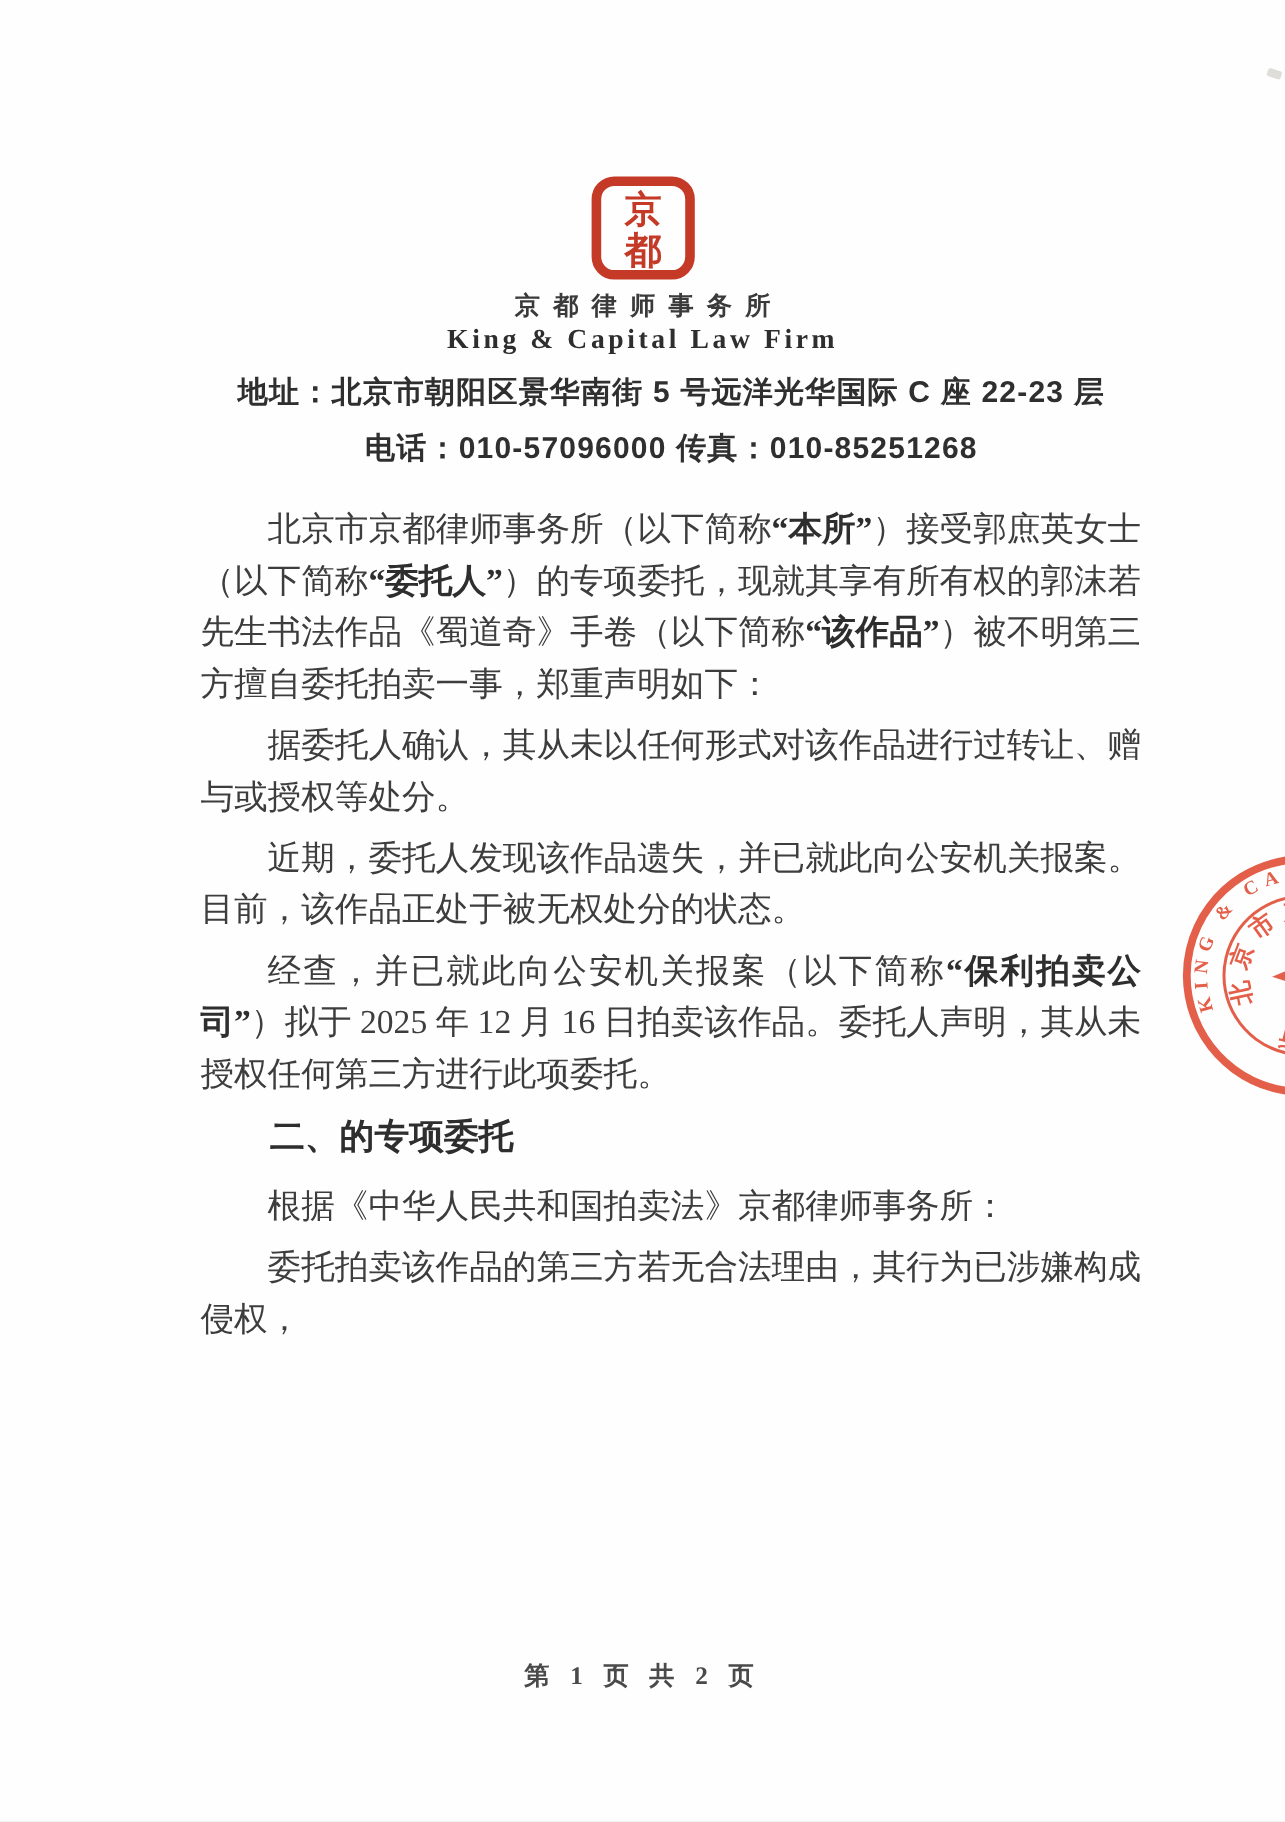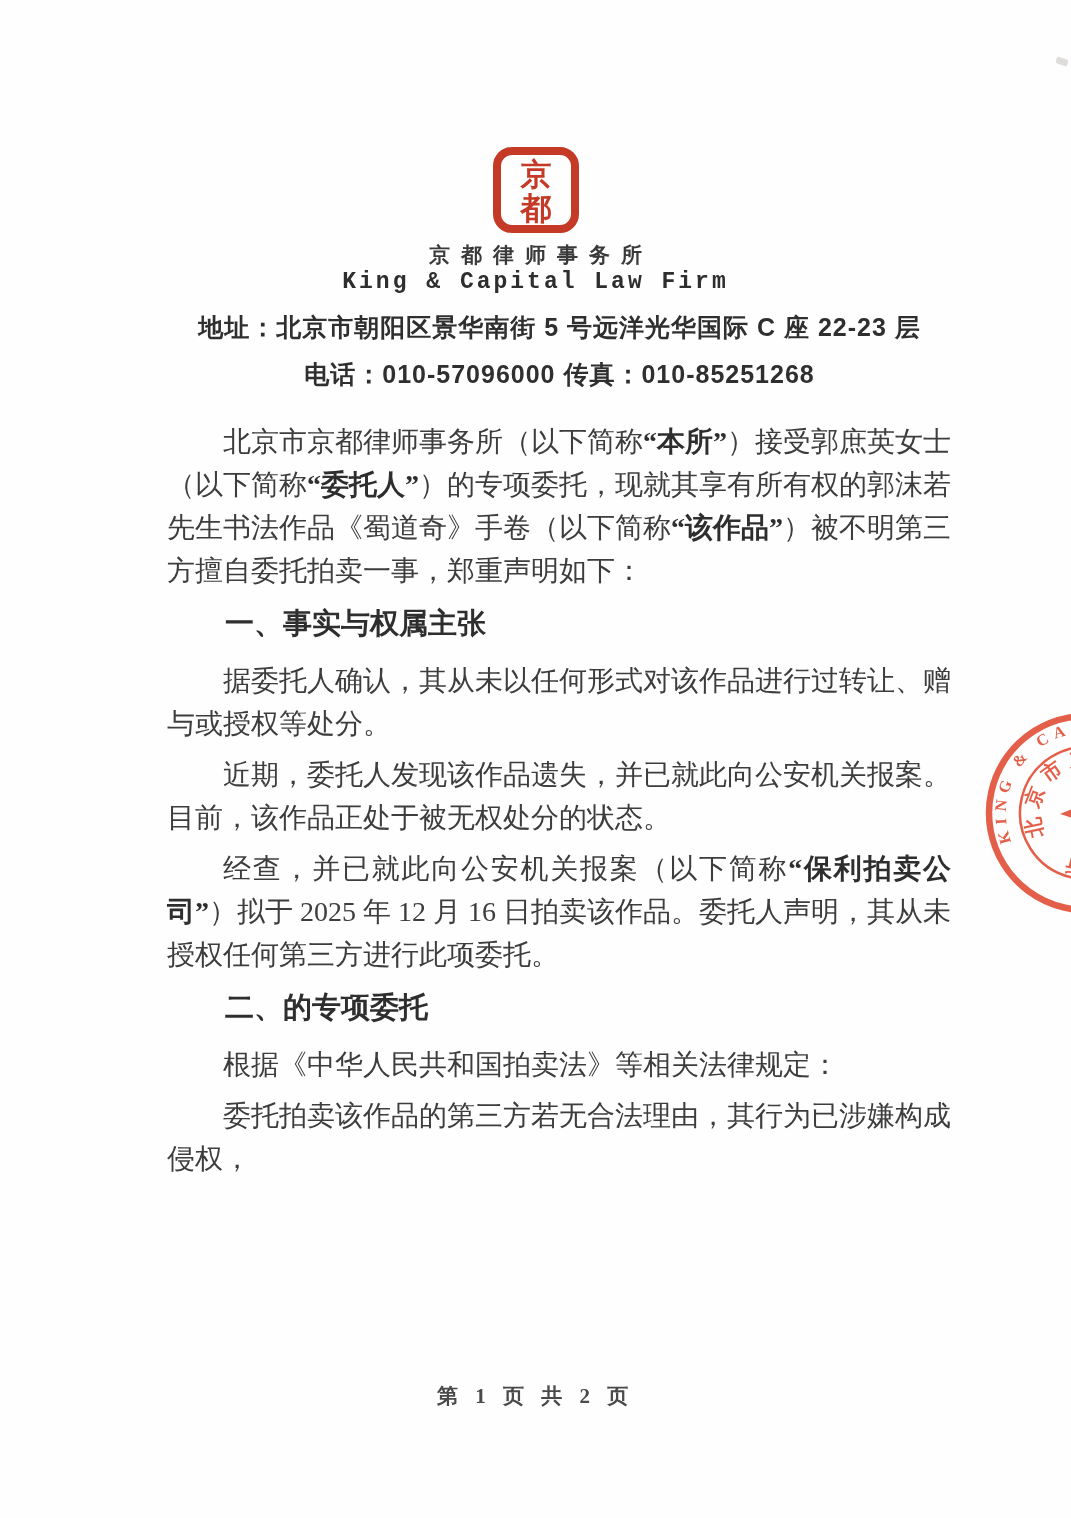--- a/index.html
+++ b/index.html
@@ -14,21 +14,21 @@
   }
   
   .letterhead{padding-top:146px;text-align:center;}
   .logo-seal{display:block;margin:0 auto 10px;}
   .firm-name-cn{
     font-size:21px;letter-spacing:11px;text-indent:11px;
     color:#3a3a3a;font-weight:600;line-height:1.1;
   }
   .firm-name-en{
     font-size:23px;letter-spacing:3px;color:#2e2e2e;
-    margin-top:3px;font-weight:600;line-height:1.1;font-family:Liberation Mono, monospace;
+    margin-top:3px;font-weight:600;line-height:1.1;
   }
   .contact-line{
     font-family:"Liberation Sans","DejaVu Sans",sans-serif;
     font-size:25px;font-weight:bold;color:#2f2f2f;
     margin-top:17px;line-height:1.2;letter-spacing:1px;margin-left:48px;
   }
   
   .doc-title{
     text-align:center;font-size:38px;font-weight:bold;color:#333;
     letter-spacing:20px;text-indent:20px;margin-top:32px;line-height:1.1;
@@ -80,26 +80,25 @@
     </svg>
     <div class="firm-name-cn">京都律师事务所</div>
     <div class="firm-name-en">King &amp; Capital Law Firm</div>
     <div class="contact-line">地址：北京市朝阳区景华南街 5 号远洋光华国际 C 座 22-23 层</div>
     <div class="contact-line">电话：010-57096000 传真：010-85251268</div>
   </div>
 
 
   <div class="document-body">
       <p class="para"><span>北京市京都律师事务所（以下简称</span><b>“本所”</b><span>）接受郭庶英女士（以下简称</span><b>“委托人”</b><span>）的专项委托，现就其享有所有权的郭沫若先生书法作品《蜀道奇》手卷（以下简称</span><b>“该作品”</b><span>）被不明第三方擅自委托拍卖一事，郑重声明如下：</span></p>
-      <h3 class="heading"><b>一、事实与权属主张</b></h3>
       <p class="para"><span>据委托人确认，其从未以任何形式对该作品进行过转让、赠与或授权等处分。</span></p>
       <p class="para"><span>近期，委托人发现该作品遗失，并已就此向公安机关报案。目前，该作品正处于被无权处分的状态。</span></p>
       <p class="para"><span>经查，并已就此向公安机关报案（以下简称</span><b>“保利拍卖公司”</b><span>）拟于 2025 年 12 月 16 日拍卖该作品。委托人声明，其从未授权任何第三方进行此项委托。</span></p>
       <h3 class="heading"><b>二、的专项委托</b></h3>
-      <p class="para"><span>根据《中华人民共和国拍卖法》等相关法律规定：</span></p>
+      <p class="para"><span>根据《中华人民共和国拍卖法》京都律师事务所：</span></p>
       <p class="para"><span>委托拍卖该作品的第三方若无合法理由，其行为已涉嫌构成侵权，</span></p>
     </div>
 
   <div class="page-footer">第 1 页 共 2 页</div>
 
   <svg class="round-stamp" width="236" height="236" viewBox="-118 -118 236 236" aria-hidden="true">
     <g transform="rotate(-32)" fill="none" stroke="#e2492f">
       <circle r="97" stroke-width="6.5"></circle>
       <circle r="66" stroke-width="2.5"></circle>
       <defs>

